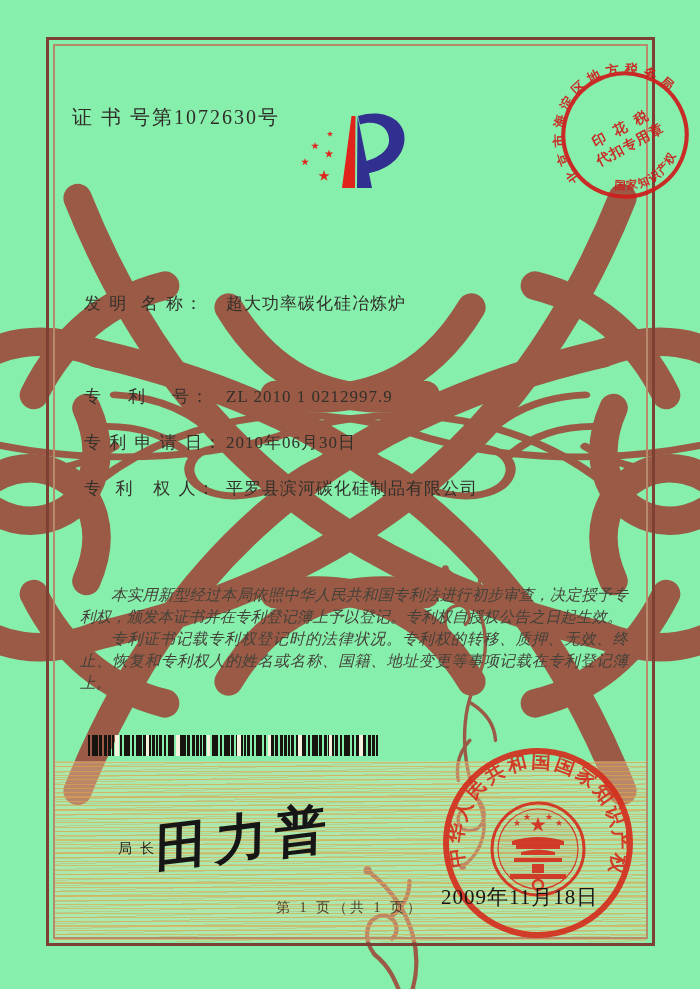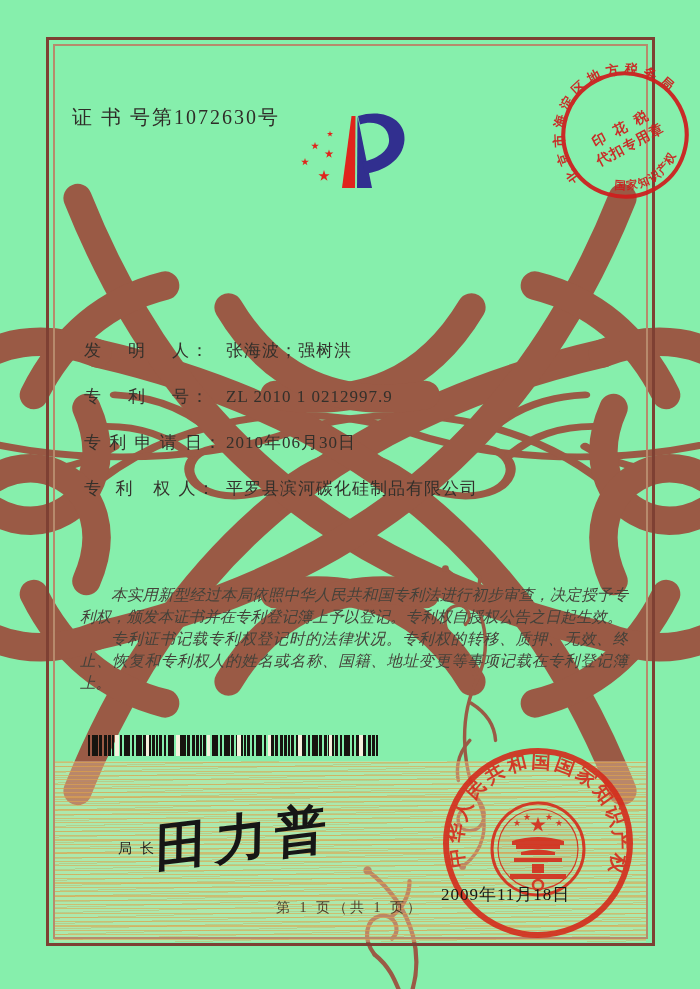--- a/index.html
+++ b/index.html
@@ -44,21 +44,21 @@
       repeating-linear-gradient(90deg, rgba(0,0,0,0) 0 27px, #f6f1dd 27px 31px, rgba(0,0,0,0) 31px 58px, #f6f1dd 58px 61px),
       repeating-linear-gradient(90deg, #17140f 0 2px, rgba(0,0,0,0) 2px 4px),
       repeating-linear-gradient(90deg, #17140f 0 1px, rgba(0,0,0,0) 1px 5px, #17140f 5px 8px, rgba(0,0,0,0) 8px 11px);
   }
   
   .director{position:absolute; left:118px; top:840px; z-index:4;
     font-size:14px; letter-spacing:8px; color:#242220;}
   .signature{position:absolute; left:156px; top:784px; width:200px; height:100px; z-index:4;}
   .seal{position:absolute; left:436px; top:741px; width:210px; height:210px; z-index:5;}
   .grant-date{position:absolute; left:441px; top:883px; z-index:6;
-    font-size:17px; letter-spacing:1px; color:#161513;}
+    font-size:21px; letter-spacing:1px; color:#161513;}
   .footer{position:absolute; left:0; right:0; top:899px; z-index:4; text-align:center;
     font-size:14px; letter-spacing:3px; color:#4f3d28;}
 </style>
 </head>
 <body>
 
 <div class="page">
 
   <svg class="decor" width="700" height="989" aria-hidden="true">
     <defs>
@@ -135,22 +135,22 @@
       </text>
       <text font-size="11" letter-spacing="1.5" font-weight="bold" font-family="Liberation Serif, DejaVu Serif, serif">
         <textPath href="#tsBot" startOffset="3">国家知识产权局</textPath>
       </text>
       <text x="75" y="72" text-anchor="middle" font-size="13.5" font-weight="bold" letter-spacing="3">印 花 税</text>
       <text x="75" y="90" text-anchor="middle" font-size="13.5" font-weight="bold" letter-spacing="1">代扣专用章</text>
     </g>
   </svg>
 
 
-  <div class="field f1">
-    <span class="lbl">发    明    人：</span><span class="val">张海波；强树洪</span>
+  <div class="field f0">
+    <span class="lbl">发 明  名 称：</span><span class="val">超大功率碳化硅冶炼炉</span>
   </div>
   <div class="field f2">
     <span class="lbl">专    利    号：</span><span class="val">ZL 2010 1 0212997.9</span>
   </div>
   <div class="field f3">
     <span class="lbl">专 利 申 请 日：</span><span class="val">2010年06月30日</span>
   </div>
   <div class="field f4">
     <span class="lbl">专  利   权 人：</span><span class="val">平罗县滨河碳化硅制品有限公司</span>
   </div>

